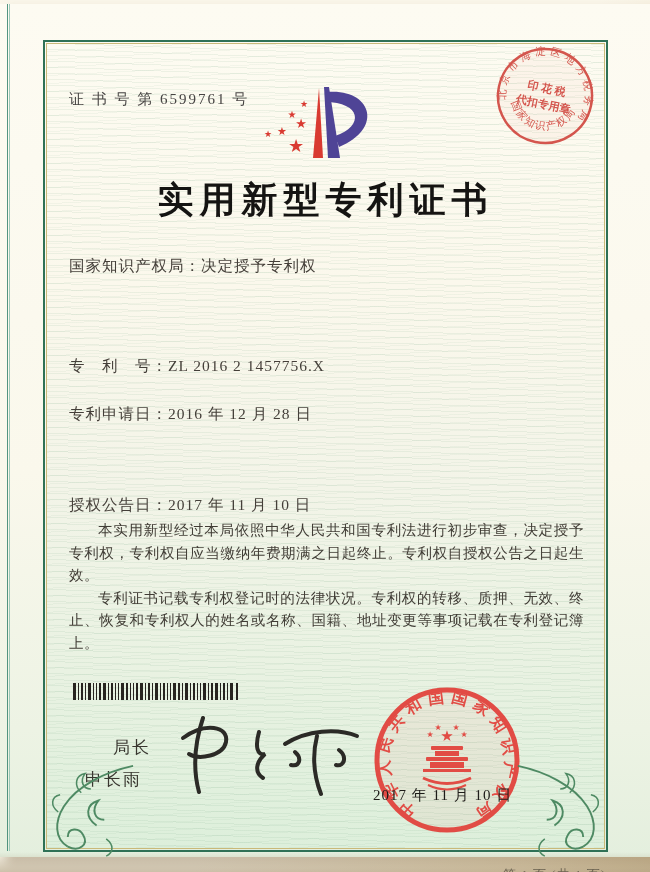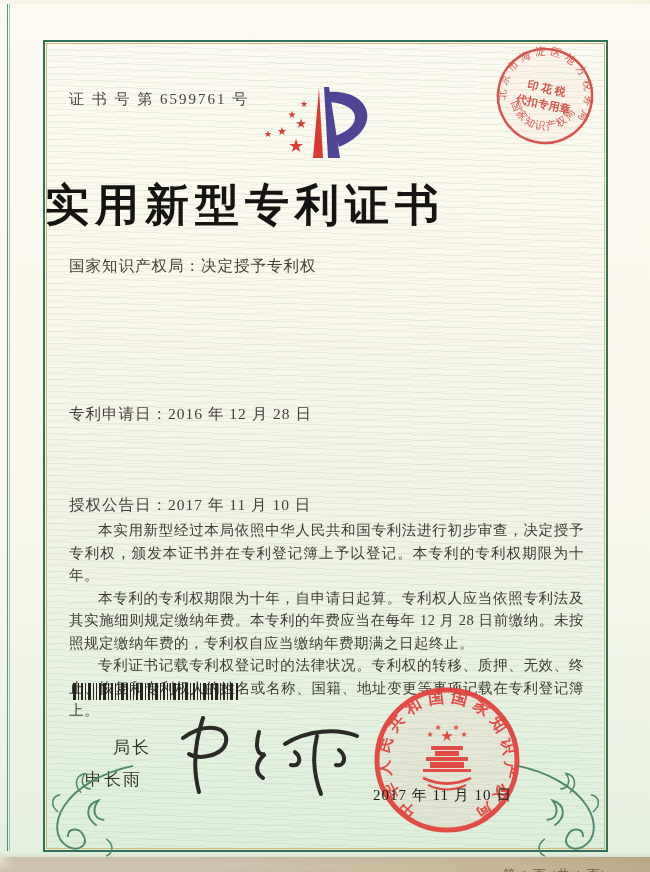--- a/index.html
+++ b/index.html
@@ -40,22 +40,22 @@
     background:
       repeating-linear-gradient(2deg,rgba(120,170,135,.12) 0 1px,rgba(0,0,0,0) 1px 6px),
       repeating-linear-gradient(-3deg,rgba(120,170,135,.08) 0 1px,rgba(0,0,0,0) 1px 8px),
       linear-gradient(180deg,#fdfbf1 0%,#fbf8ec 30%,#f3f4e8 55%,#e9f2e2 78%,#ddefdb 100%);
   }
   .content{position:absolute;inset:0;}
   .cert-no{position:absolute;left:24px;top:48px;font-size:15px;letter-spacing:2px;color:#474443;}
   .logo{position:absolute;left:206px;top:38px;}
   .tax-stamp{position:absolute;left:444px;top:-2px;transform:rotate(12deg);opacity:.88;}
   .title{
-    position:absolute;left:0;right:0;top:134px;text-align:left;
-    font-size:44px;font-weight:700;letter-spacing:6px;color:#151412;
+    position:absolute;left:0;right:0;top:134px;text-align:center;
+    font-size:36px;font-weight:700;letter-spacing:6px;color:#151412;
   }
   .field-row{position:absolute;left:24px;right:20px;font-size:15.5px;color:#443f39;letter-spacing:1px;white-space:nowrap;}
   .f0{top:214px}.f1{top:262px}.f2{top:314px}.f3{top:362px}.f4{top:410px}.f5{top:453px}
   .paras{position:absolute;left:24px;right:22px;top:477px;font-size:14.5px;line-height:22.5px;
     color:#403c35;text-align:justify;letter-spacing:.5px;}
   .paras p{margin:0;text-indent:2em;}
   .barcode{position:absolute;left:28px;top:641px;}
   .signer-title{position:absolute;left:40px;top:694px;font-size:17px;color:#38362f;letter-spacing:2px;margin-left:28px;}
   .signer-name{position:absolute;left:40px;top:726px;font-size:17px;color:#38362f;letter-spacing:2px;}
   .signature{position:absolute;left:120px;top:662px;}
@@ -107,26 +107,26 @@
           <text font-size="10.5" fill="#cf4038" letter-spacing="1.5">
             <textPath href="#taxBottom" startOffset="2">国家知识产权局</textPath>
           </text>
           <text x="56" y="52" font-size="11" font-weight="bold" fill="#cf4038" text-anchor="middle">印 花 税</text>
           <text x="56" y="68" font-size="11" font-weight="bold" fill="#cf4038" text-anchor="middle">代扣专用章</text>
         </svg>
 
         <div class="title">实用新型专利证书</div>
 
         <div class="field-row f0"><span>国家知识产权局：</span><span>决定授予专利权</span></div>
+        <div class="field-row f2"><span>专　利　号：</span><span>ZL 2016 2 1457756.X</span></div>
         <div class="field-row f3"><span>专利申请日：</span><span>2016 年 12 月 28 日</span></div>
         <div class="field-row f5"><span>授权公告日：</span><span>2017 年 11 月 10 日</span></div>
 
         <div class="paras">
-          <p>本实用新型经过本局依照中华人民共和国专利法进行初步审查，决定授予专利权，颁发本证书并在专利登记簿上予以登记。本专利的专利权期限为十年。</p>
-          <p>本专利的专利权期限为十年，自申请日起算。专利权人应当依照专利法及其实施细则规定缴纳年费。本专利的年费应当在每年 12 月 28 日前缴纳。未按照规定缴纳年费的，专利权自应当缴纳年费期满之日起终止。</p>
+          <p>本实用新型经过本局依照中华人民共和国专利法进行初步审查，决定授予专利权，专利权自应当缴纳年费期满之日起终止。专利权自授权公告之日起生效。</p>
           <p>专利证书记载专利权登记时的法律状况。专利权的转移、质押、无效、终止、恢复和专利权人的姓名或名称、国籍、地址变更等事项记载在专利登记簿上。</p>
         </div>
 
         <svg class="barcode" width="168" height="17" viewBox="0 0 168 17">
           <g fill="#27241f">
             <rect x="0" width="3" height="17"></rect>
               <rect x="5" width="1" height="17"></rect>
               <rect x="8" width="2" height="17"></rect>
               <rect x="12" width="1" height="17"></rect>
             <rect x="15" width="3" height="17"></rect>

